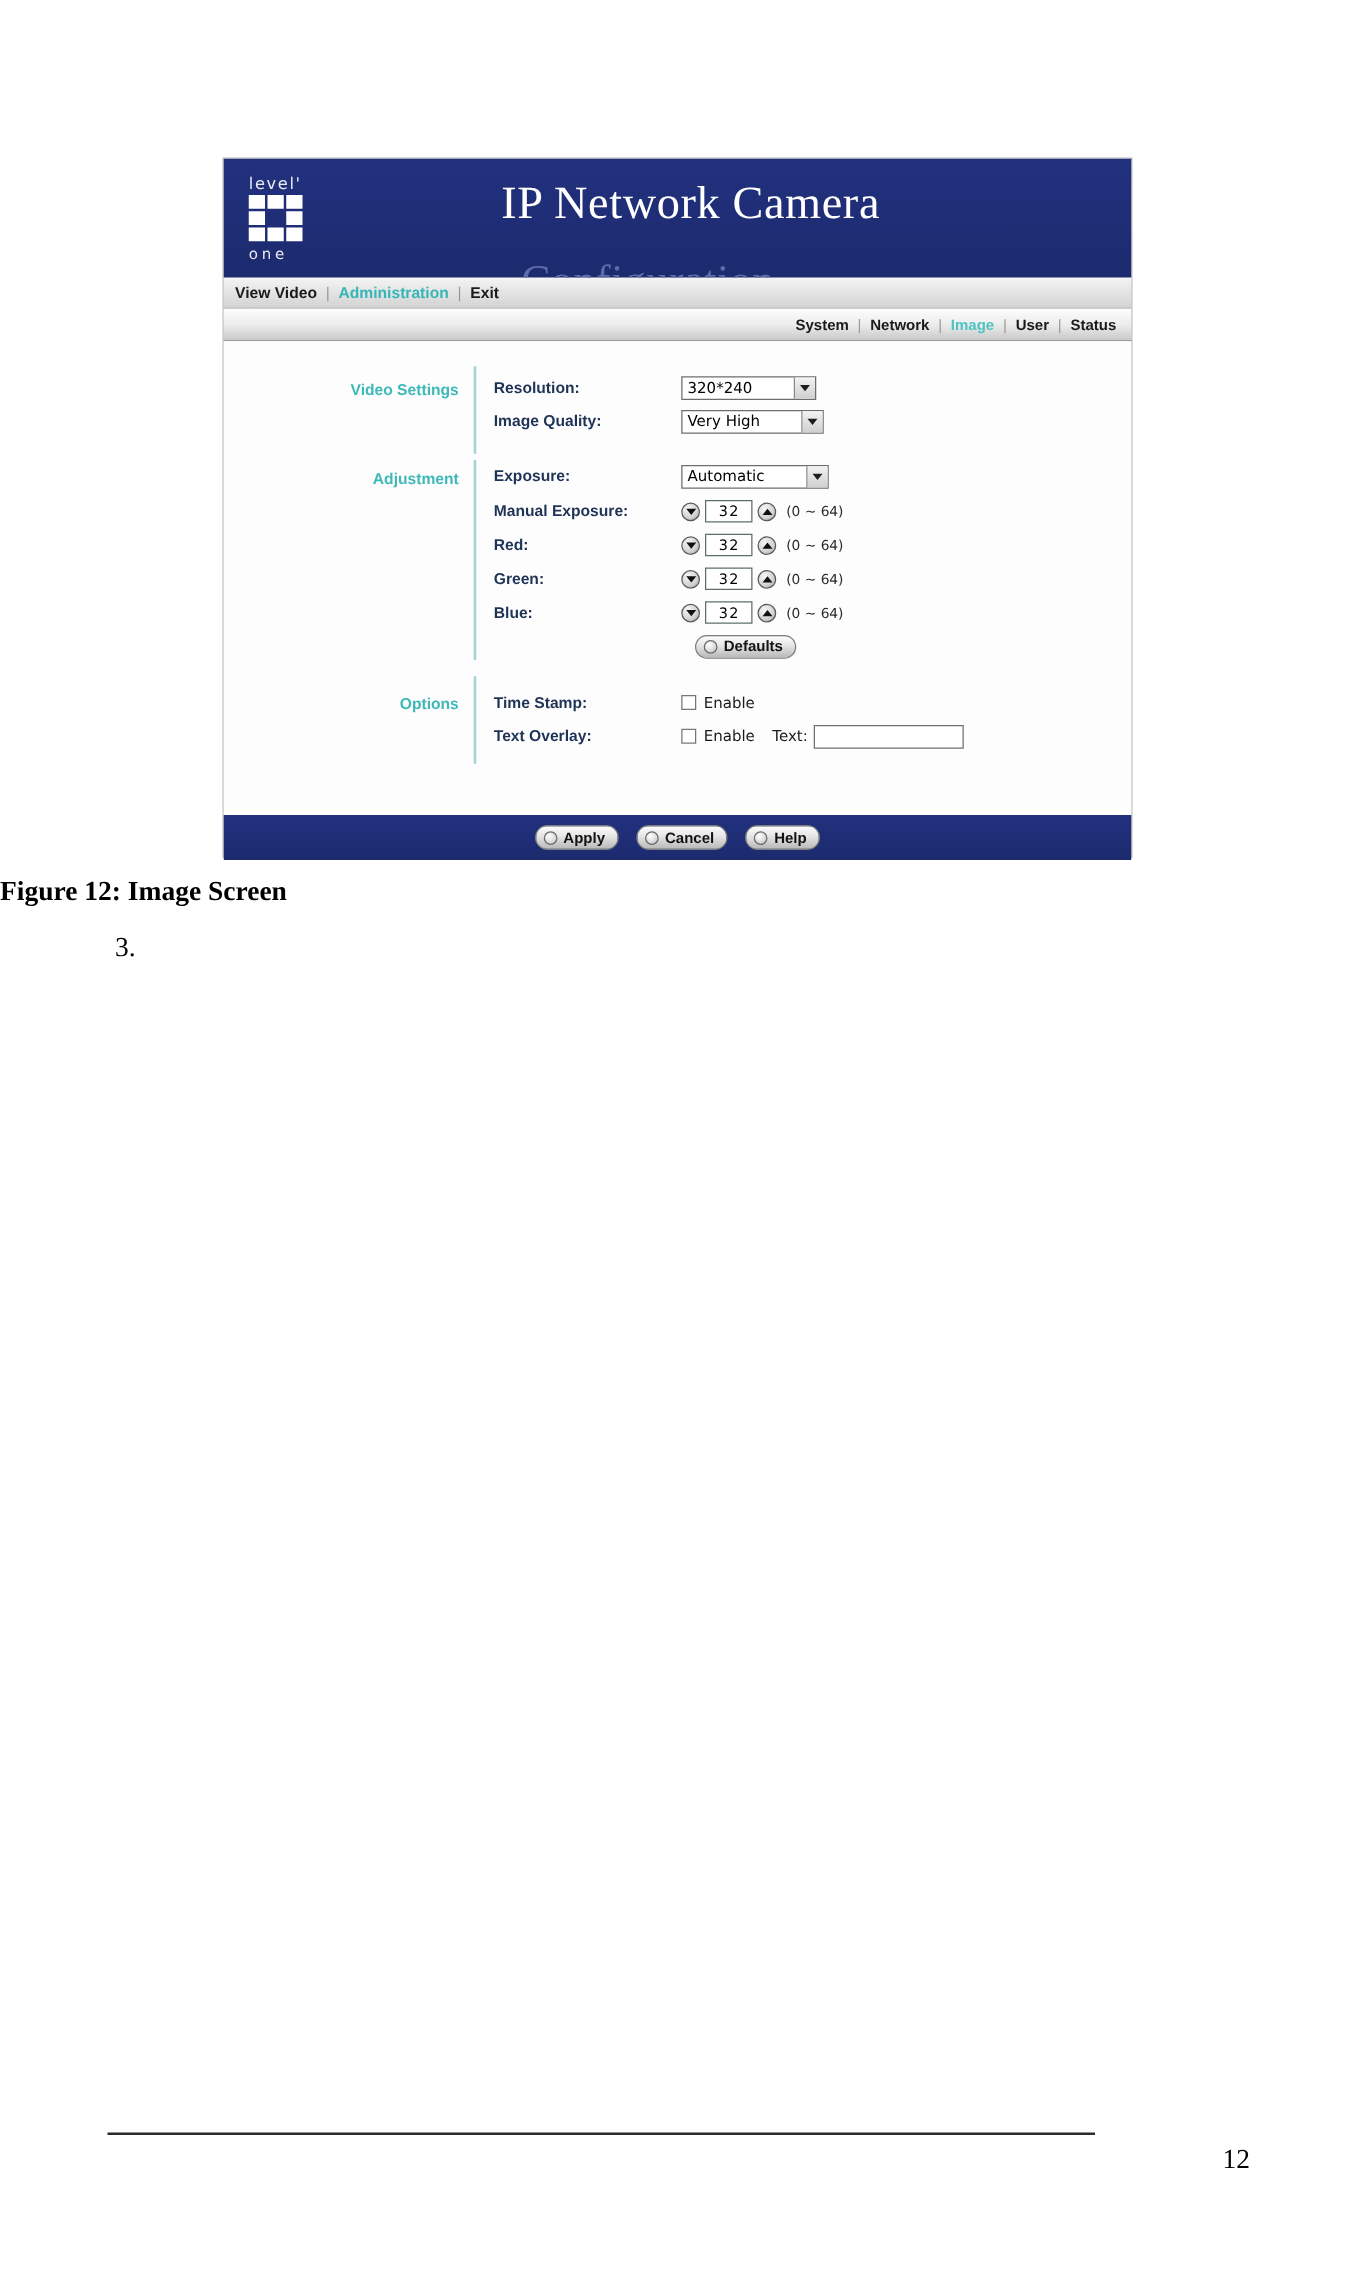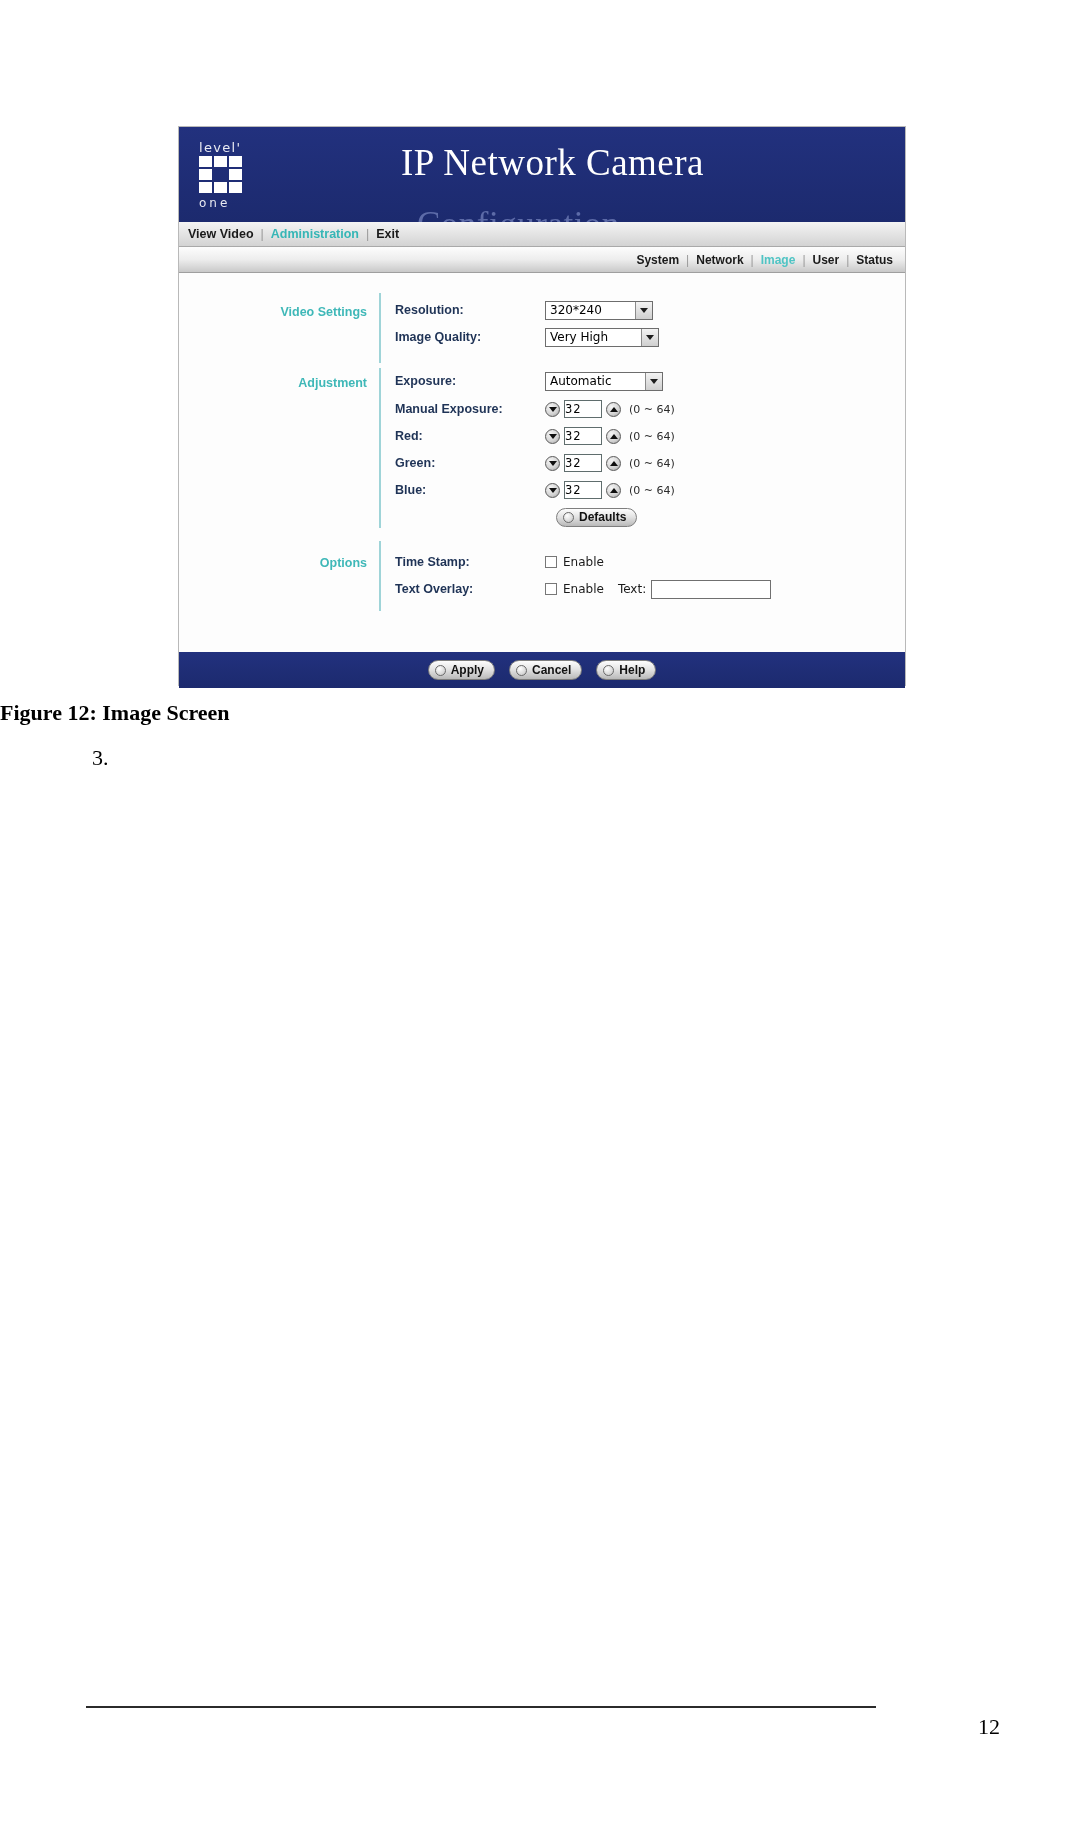--- a/index.html
+++ b/index.html
@@ -236,21 +236,21 @@
   .spin-field {
     width: 38px; height: 18px;
     border: 1px solid #5f6d6d;
     background: #fff;
     margin: 0 4px;
     font-size: 11.5px;
     font-family: "DejaVu Sans", sans-serif;
     color: #000;
     display: flex;
     align-items: center;
-    padding-left: 0;
+    padding-left: 10px;
     box-sizing: border-box;
     letter-spacing: 1px;
   }
   .range-note {
     font-size: 11px;
     color: #2b2b2b;
     margin-left: 8px;
     font-family: "DejaVu Sans", sans-serif;
   }
 

